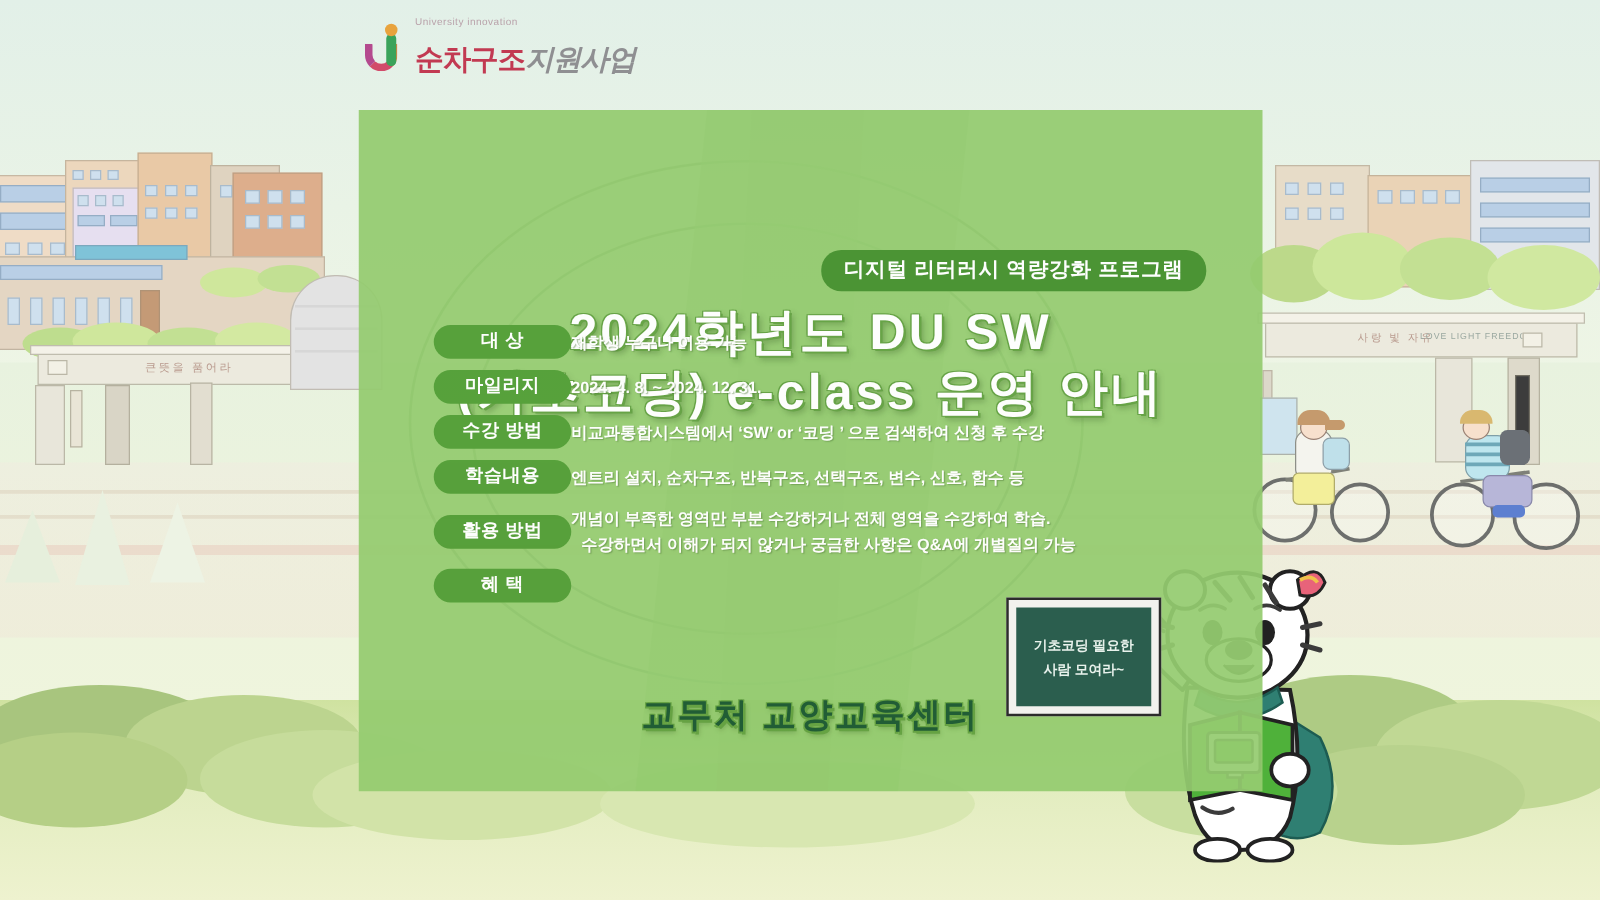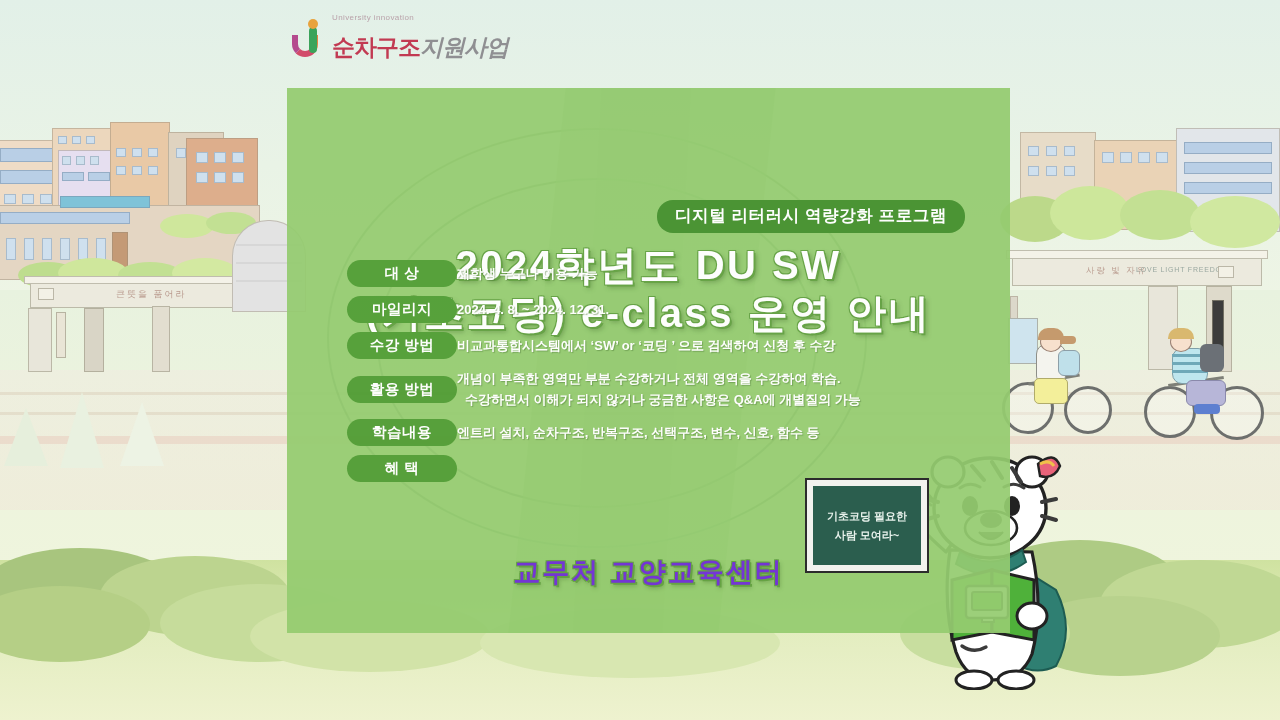--- a/index.html
+++ b/index.html
@@ -138,21 +138,21 @@
     font-size:13px; font-weight:bold;
     line-height:21px;
     text-shadow:1px 1px 1px rgba(70,115,45,.5);
     white-space:nowrap;
   }
   .rowval .ln2 { display:block; padding-left:8px; }
 
   .footer {
     position:absolute; left:0; right:0; top:466px;
     text-align:center;
-    color:#6d28d9; font-size:27px; font-weight:bold; letter-spacing:2px;
+    color:#14532d; font-size:27px; font-weight:bold; letter-spacing:2px;
     text-shadow:
        2px 2px 0 #5e9e3c, -1px -1px 0 #5e9e3c,
        1px -1px 0 #5e9e3c, -1px 1px 0 #5e9e3c,
        2px 3px 4px rgba(50,90,30,.4);
   }
 
   
   #blackboard {
     position:absolute; left:805px; top:478px; width:124px; height:95px;
     background:#f2f2ee; border:2px solid #2c2c2c;
@@ -453,35 +453,35 @@
       </div>
 
       <div class="row">
         <div class="pill">수강 방법</div>
         <div class="rowval">
           <span>비교과통합시스템에서 ‘SW’ or ‘코딩 ’ 으로 검색하여 신청 후 수강</span>
         </div>
       </div>
 
       <div class="row">
+        <div class="pill">학습내용</div>
+        <div class="rowval">
+          <span>엔트리 설치, 순차구조, 반복구조, 선택구조, 변수, 신호, 함수 등</span>
+        </div>
+      </div>
+
+      <div class="row">
         <div class="pill">활용 방법</div>
         <div class="rowval">
           <span>개념이 부족한 영역만 부분 수강하거나 전체 영역을 수강하여 학습.</span>
           <span class="ln2">수강하면서 이해가 되지 않거나 궁금한 사항은 Q&amp;A에 개별질의 가능</span>
         </div>
       </div>
 
       <div class="row">
-        <div class="pill">학습내용</div>
-        <div class="rowval">
-          <span>엔트리 설치, 순차구조, 반복구조, 선택구조, 변수, 신호, 함수 등</span>
-        </div>
-      </div>
-
-      <div class="row">
         <div class="pill">혜      택</div>
       </div>
 
     </div>
 
     <div class="footer">교무처 교양교육센터</div>
   </div>
 </div>
 
 <div id="blackboard">

